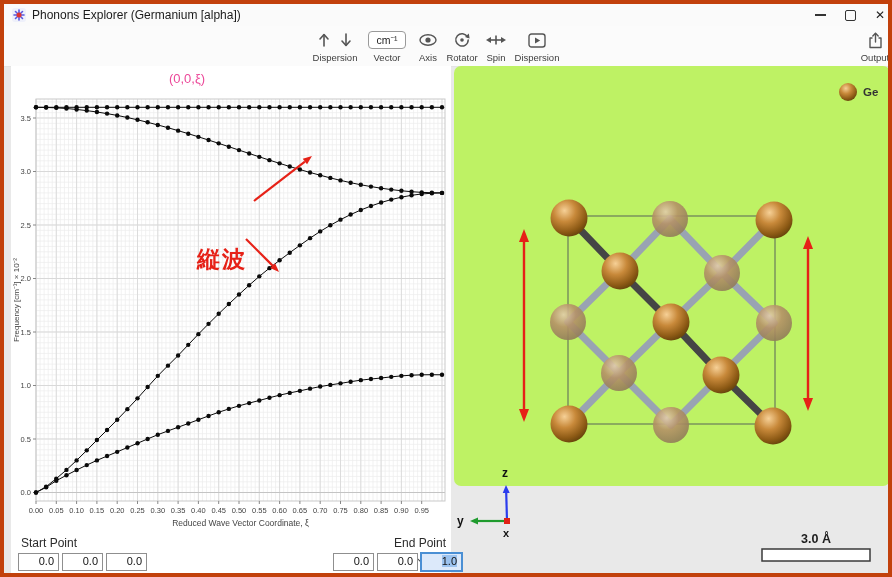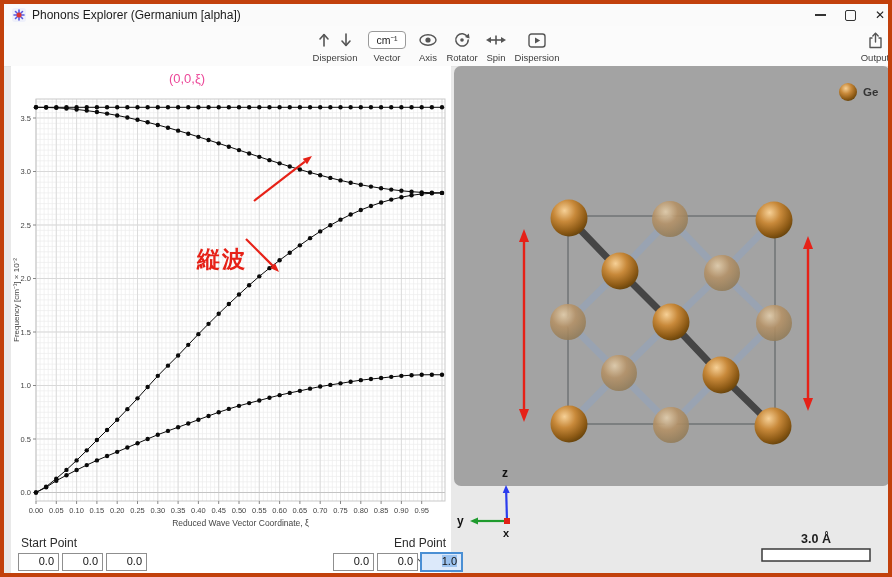--- a/index.html
+++ b/index.html
@@ -17,21 +17,21 @@
   #toolbar{position:absolute;left:0;top:22px;width:892px;height:40px;background:#fbfbfb;border-bottom:1px solid #e3e3e3;}
   .tool{position:absolute;top:3px;width:70px;display:flex;flex-direction:column;align-items:center;}
   .tool .ic{height:22px;display:flex;align-items:center;justify-content:center;gap:8px;}
   .tool .lbl{font-size:9.5px;color:#3d3d3d;margin-top:1px;white-space:nowrap;}
   #tool-dispersion{left:296px;}#tool-units{left:348px;}#tool-axis{left:389px;}
   #tool-rotator{left:423px;}#tool-spin{left:457px;}#tool-animation{left:498px;}
   #tool-output{left:836px;}
   #units-box{border:1px solid #9a9a9a;border-radius:4px;padding:1px 7px;font-size:10.5px;color:#222;background:#fff;}
   
   #left-panel{position:absolute;left:7px;top:62px;width:440px;height:508px;background:#ffffff;}
-  #right-panel{position:absolute;left:450px;top:62px;width:436px;height:420px;background:#a3a3a3;border-radius:7px;}
+  #right-panel{position:absolute;left:450px;top:62px;width:436px;height:420px;background:#bef264;border-radius:7px;}
   
   #chart-svg{position:absolute;left:0;top:0;}
   #chart-title{position:absolute;left:0;top:5px;width:352px;text-align:center;font-size:13px;color:#ec4899;}
   #annotation-text{position:absolute;font-weight:bold;letter-spacing:2px;white-space:nowrap;}
   
   #controls{position:absolute;left:0;top:468px;width:440px;height:40px;background:#fff;}
   .pt-label{position:absolute;top:2px;font-size:12px;color:#2b2b2b;display:flex;align-items:center;gap:5px;flex-direction:column;}
   #start-point-label{left:10px;}
   #end-point-label{right:5px;}
   .chev{width:7px;height:7px;border-right:1.4px solid #444;border-bottom:1.4px solid #444;

